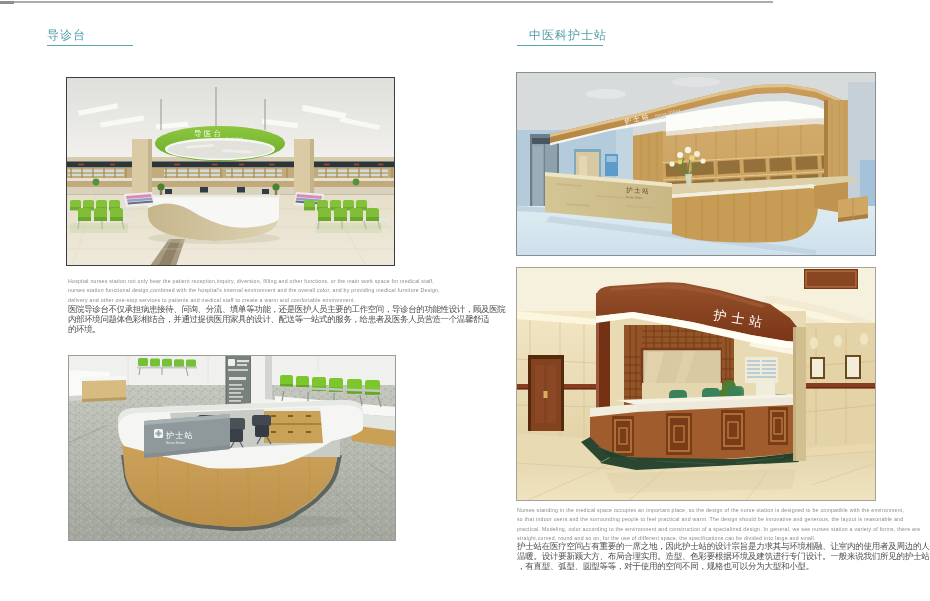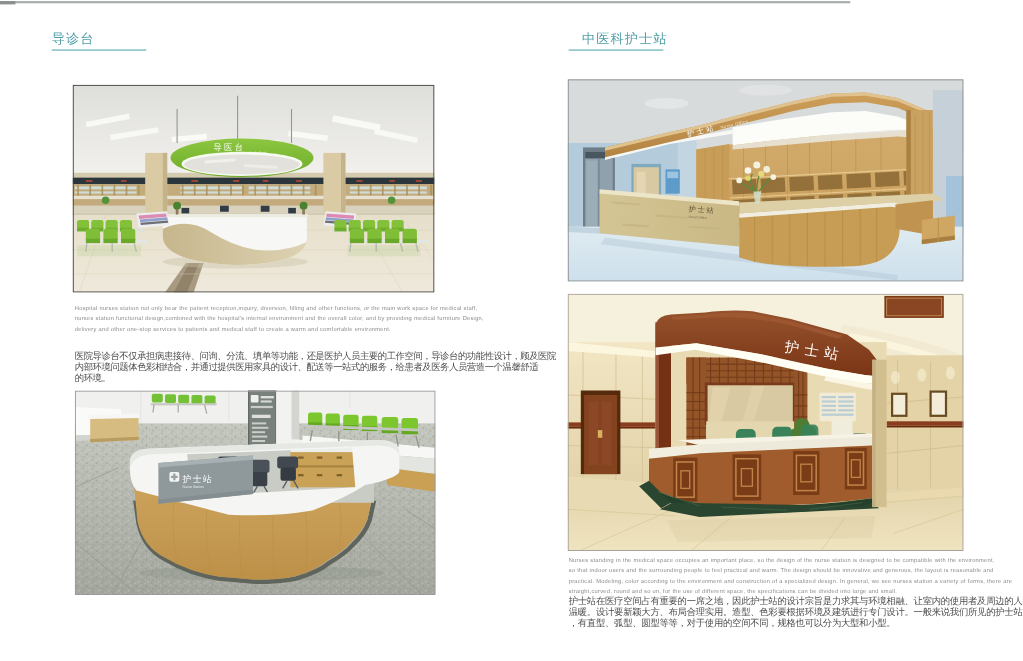--- a/index.html
+++ b/index.html
@@ -257,21 +257,21 @@
 
 <rect x="0.5" y="0.5" width="328" height="188" fill="none" stroke="#3e3e3e" stroke-width="1"></rect>
 </svg>
 
 <div class="abs en" style="left:68px;top:277px;">
 Hospital nurses station not only bear the patient reception,inquiry, diversion, filling and other functions, or the main work space for medical staff,<br>
 nurses station functional design,combined with the hospital's internal environment and the overall color, and by providing medical furniture Design,<br>
 delivery and other one-stop services to patients and medical staff to create a warm and comfortable environment.
 </div>
 
-<div class="abs cn" style="left:68px;top:318px;letter-spacing:-0.4px;">
+<div class="abs cn" style="left:68px;top:304px;letter-spacing:-0.4px;">
 医院导诊台不仅承担病患接待、问询、分流、填单等功能，还是医护人员主要的工作空间，导诊台的功能性设计，顾及医院<br>
 内部环境问题体色彩相结合，并通过提供医用家具的设计、配送等一站式的服务，给患者及医务人员营造一个温馨舒适<br>
 的环境。
 </div>
 
 <svg class="abs" style="left:68px;top:355px;" width="328" height="186" viewBox="0 0 328 186">
 <defs>
 <linearGradient id="p2floor" x1="0" y1="0" x2="0" y2="1">
 <stop offset="0" stop-color="#c4c7be"></stop>
         <stop offset="1" stop-color="#a2a69d"></stop>

